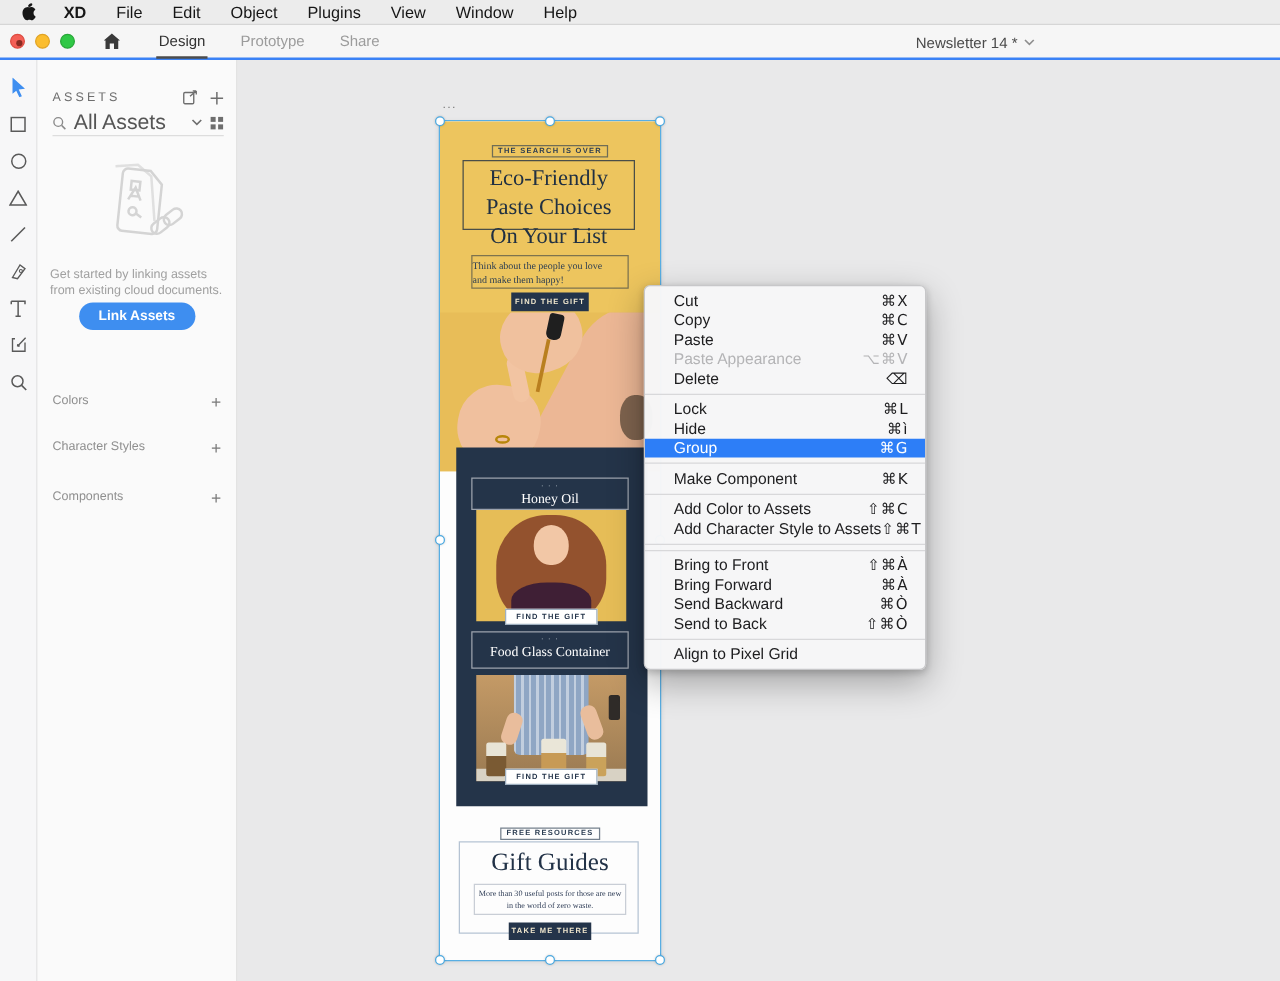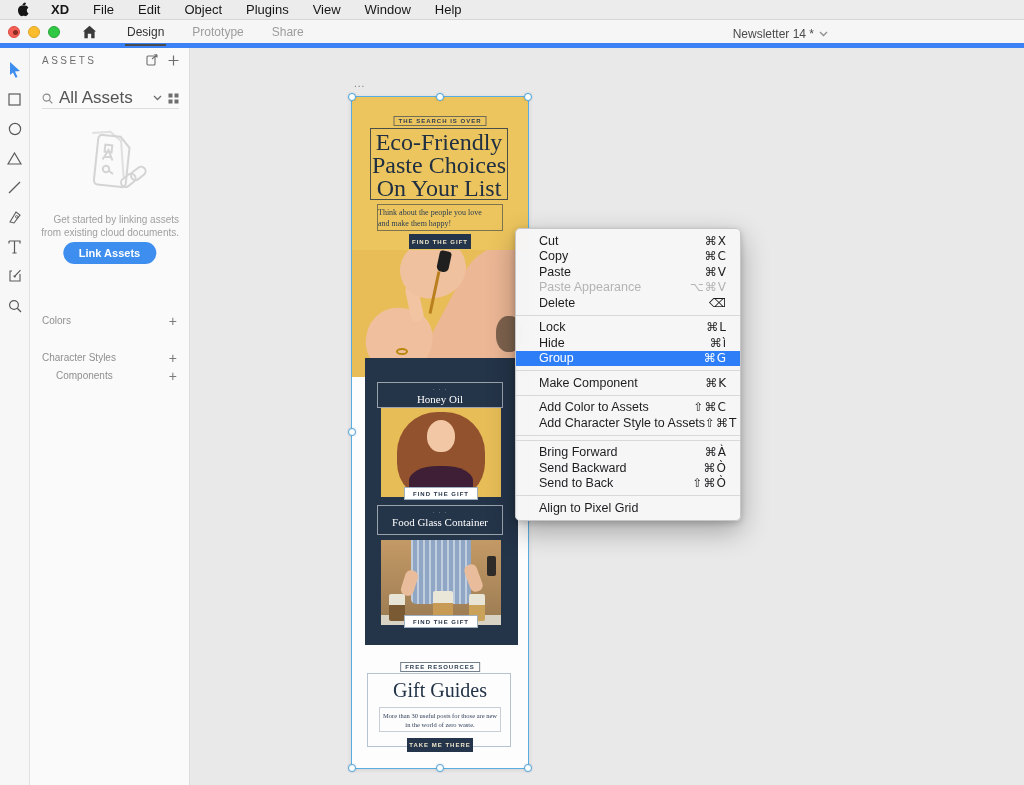--- a/index.html
+++ b/index.html
@@ -10,21 +10,21 @@
   
   .menubar { position:absolute; left:0; top:0; width:1024px; height:20px;
     background:#ececec; border-bottom:1px solid #d6d6d6;
     display:flex; align-items:center; font-size:13px; color:#161616; }
   .menubar .apple { padding:0 10px 0 16px; display:flex; align-items:center; }
   .mb-item { padding:0 12px; height:20px; line-height:20px; }
   .mb-item.bold { font-weight:bold; }
 
   
   .appbar { position:absolute; left:0; top:20px; width:1024px; height:28px;
-    background:#f6f6f6; border-bottom:5px solid #3b82f6; display:flex; align-items:center; }
+    background:#f6f6f6; border-bottom:2px solid #3b82f6; display:flex; align-items:center; }
   .tlights { display:flex; gap:8px; padding:0 14px 0 8px; align-items:center; }
   .tl { width:12px; height:12px; border-radius:50%; position:relative; }
   .tl.red { background:#f45f56; border:1px solid #dd4b40; }
   .tl.red .dot { position:absolute; left:3.5px; top:3.5px; width:5px; height:5px; border-radius:50%; background:#8a2b22; }
   .tl.yellow { background:#fbbd2e; border:1px solid #e0a324; }
   .tl.green { background:#2fc845; border:1px solid #27a737; }
   .home { padding:0 16px 0 8px; display:flex; align-items:center; }
   .tab { font-size:12px; color:#9c9c9c; padding:0 14px; height:28px; line-height:28px; position:relative; }
   .tab.active { color:#333; }
   .tab.active::after { content:""; position:absolute; left:12px; right:12px; bottom:0; height:2px; background:#4b4b4b; }
@@ -33,54 +33,54 @@
 
   
   .toolstrip { position:absolute; left:0; top:48px; width:30px; height:737px;
     background:#f7f7f8; border-right:1px solid #e2e2e2;
     display:flex; flex-direction:column; align-items:center; padding-top:13px; gap:12.5px; }
   .tool { width:18px; height:17px; display:flex; align-items:center; justify-content:center; }
 
   
   .assets { position:absolute; left:30px; top:48px; width:160px; height:737px;
     background:#fafafa; border-right:1px solid #dcdcdc; }
-  .assets-head { position:absolute; left:12px; right:10px; top:6px; display:flex; align-items:center; }
+  .assets-head { position:absolute; left:12px; right:10px; top:24px; display:flex; align-items:center; }
   .assets-title { font-size:10px; letter-spacing:2.5px; color:#6e6e6e; flex:1; }
   .assets-head .hicon { margin-left:10px; }
   .search-row { position:absolute; left:12px; right:10px; top:40px; display:flex; align-items:center; gap:6px; }
   .search-val { font-size:17px; color:#555; flex:1; }
   .search-underline { position:absolute; left:12px; right:10px; top:60px; height:1px; background:#dddddd; }
   .illus { position:absolute; left:0; right:0; top:80px; display:flex; justify-content:center; }
   .assets-msg { position:absolute; left:10px; right:10px; top:165px; font-size:10px; line-height:13px;
-    color:#a0a0a0; text-align:right; }
+    color:#a0a0a0; text-align:left; }
   .link-btn { position:absolute; left:50%; transform:translateX(-50%); top:194px;
     background:#3e8ef0; color:#fff; font-size:11px; font-weight:bold;
     padding:5px 16px; border-radius:11px; border:none; white-space:nowrap;text-align:right; }
   .asset-sec { position:absolute; left:12px; right:12px; height:16px; display:flex; align-items:flex-end; }
   .asset-sec .sec-label { flex:1; font-size:10px; color:#8f8f8f; }
   .sec-plus { color:#7a7a7a; font-size:14px; line-height:10px; }
-  .sec1 { top:262px; } .sec2 { top:299px; } .sec3 { top:317px;margin-left:14px; }
+  .sec1 { top:262px; } .sec2 { top:299px; } .sec3 { top:339px; }
 
   
   .canvas { position:absolute; left:190px; top:48px; width:834px; height:737px; background:#e9e9ea; }
 
   .artboard-name { position:absolute; left:164px; top:30px; font-size:10px; color:#7a7a7a; letter-spacing:1px; }
 
   .artboard { position:absolute; left:162px; top:49px; width:176px; height:671px; background:#fdfdfd;
     outline:1px solid #58aee3; box-shadow:0 1px 5px rgba(0,0,0,.15); overflow:hidden; }
 
   
   .hero { position:absolute; left:0; top:0; width:176px; height:280px; background:#edc55e; }
   .eyebrow { position:absolute; left:50%; transform:translateX(-50%);
     font-size:6px; letter-spacing:1px; color:#2b3d52; border:1px solid rgba(43,61,82,.65);
     padding:1px 4px; white-space:nowrap; font-weight:bold; }
   .eyebrow.hero-eb { top:19px; }
-  .headline-box { position:absolute; left:18px; top:31px; width:138px; height:72px;
+  .headline-box { position:absolute; left:18px; top:31px; width:138px; height:56px;
     border:1px solid rgba(32,48,66,.8); text-align:center;
-    font-family:"Liberation Serif", serif; font-size:24px; line-height:23px; color:#203042; padding-top:2px; }
+    font-family:"Liberation Serif", serif; font-size:18px; line-height:23px; color:#203042; padding-top:2px; }
   .headline-box .it { }
   .subtitle-box { position:absolute; left:25px; top:107px; width:126px; height:27px;
     border:1px solid rgba(32,48,66,.55); 
     font-family:"Liberation Serif", serif; font-size:8px; line-height:11px; color:#2b3d52; padding-top:2px; }
   .cta { position:absolute; display:flex; align-items:center; justify-content:center;
     font-size:6px; letter-spacing:1px; font-weight:bold; white-space:nowrap; }
   .cta.dark { background:#24344a; color:#efe6cd; }
   .cta.light { background:#ffffff; color:#24344a; border:1px solid #9fb0c0; }
   .cta-hero { left:57px; top:137px; width:62px; height:15px; }
 
@@ -451,20 +451,24 @@
         <span class="cm-label">Add Color to Assets</span>
         <span class="cm-key">⇧⌘C</span>
       </div>
       <div class="cm-item">
         <span class="cm-label">Add Character Style to Assets</span>
         <span class="cm-key">⇧⌘T</span>
       </div>
       <div class="cm-sep"></div>
       <div class="cm-sep"></div>
       <div class="cm-item">
+        <span class="cm-label">Bring to Front</span>
+        <span class="cm-key">⇧⌘À</span>
+      </div>
+      <div class="cm-item">
         <span class="cm-label">Bring Forward</span>
         <span class="cm-key">⌘À</span>
       </div>
       <div class="cm-item">
         <span class="cm-label">Send Backward</span>
         <span class="cm-key">⌘Ò</span>
       </div>
       <div class="cm-item">
         <span class="cm-label">Send to Back</span>
         <span class="cm-key">⇧⌘Ò</span>

